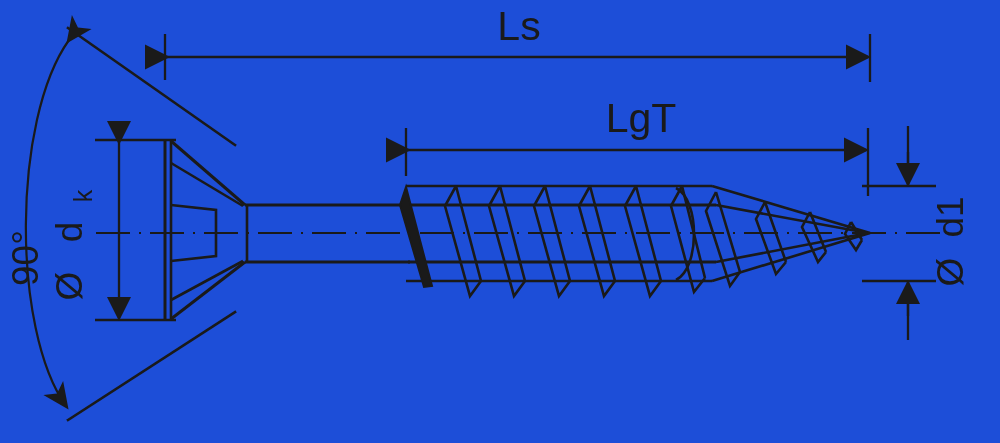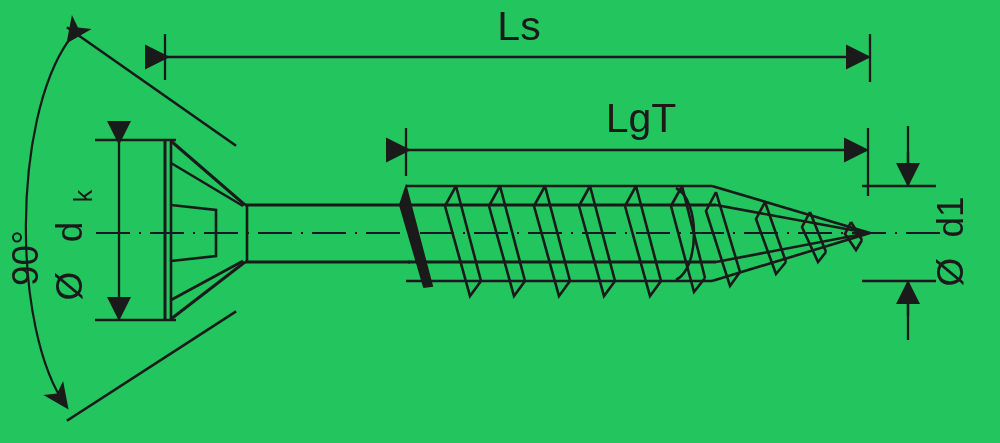--- a/index.html
+++ b/index.html
@@ -8,21 +8,21 @@
     padding: 0;
     background: #ffffff;
   }
   body {
     font-family: "Liberation Sans", sans-serif;
   }
   #drawing-root {
     position: relative;
     width: 1000px;
     height: 443px;
-    background: #22c55e;
+    background: #1d4ed8;
     overflow: hidden;
   }
   svg#screw-svg {
     display: block;
     width: 1000px;
     height: 443px;
   }
   .dim-label {
     font-family: "Liberation Sans", sans-serif;
     font-weight: 400;

